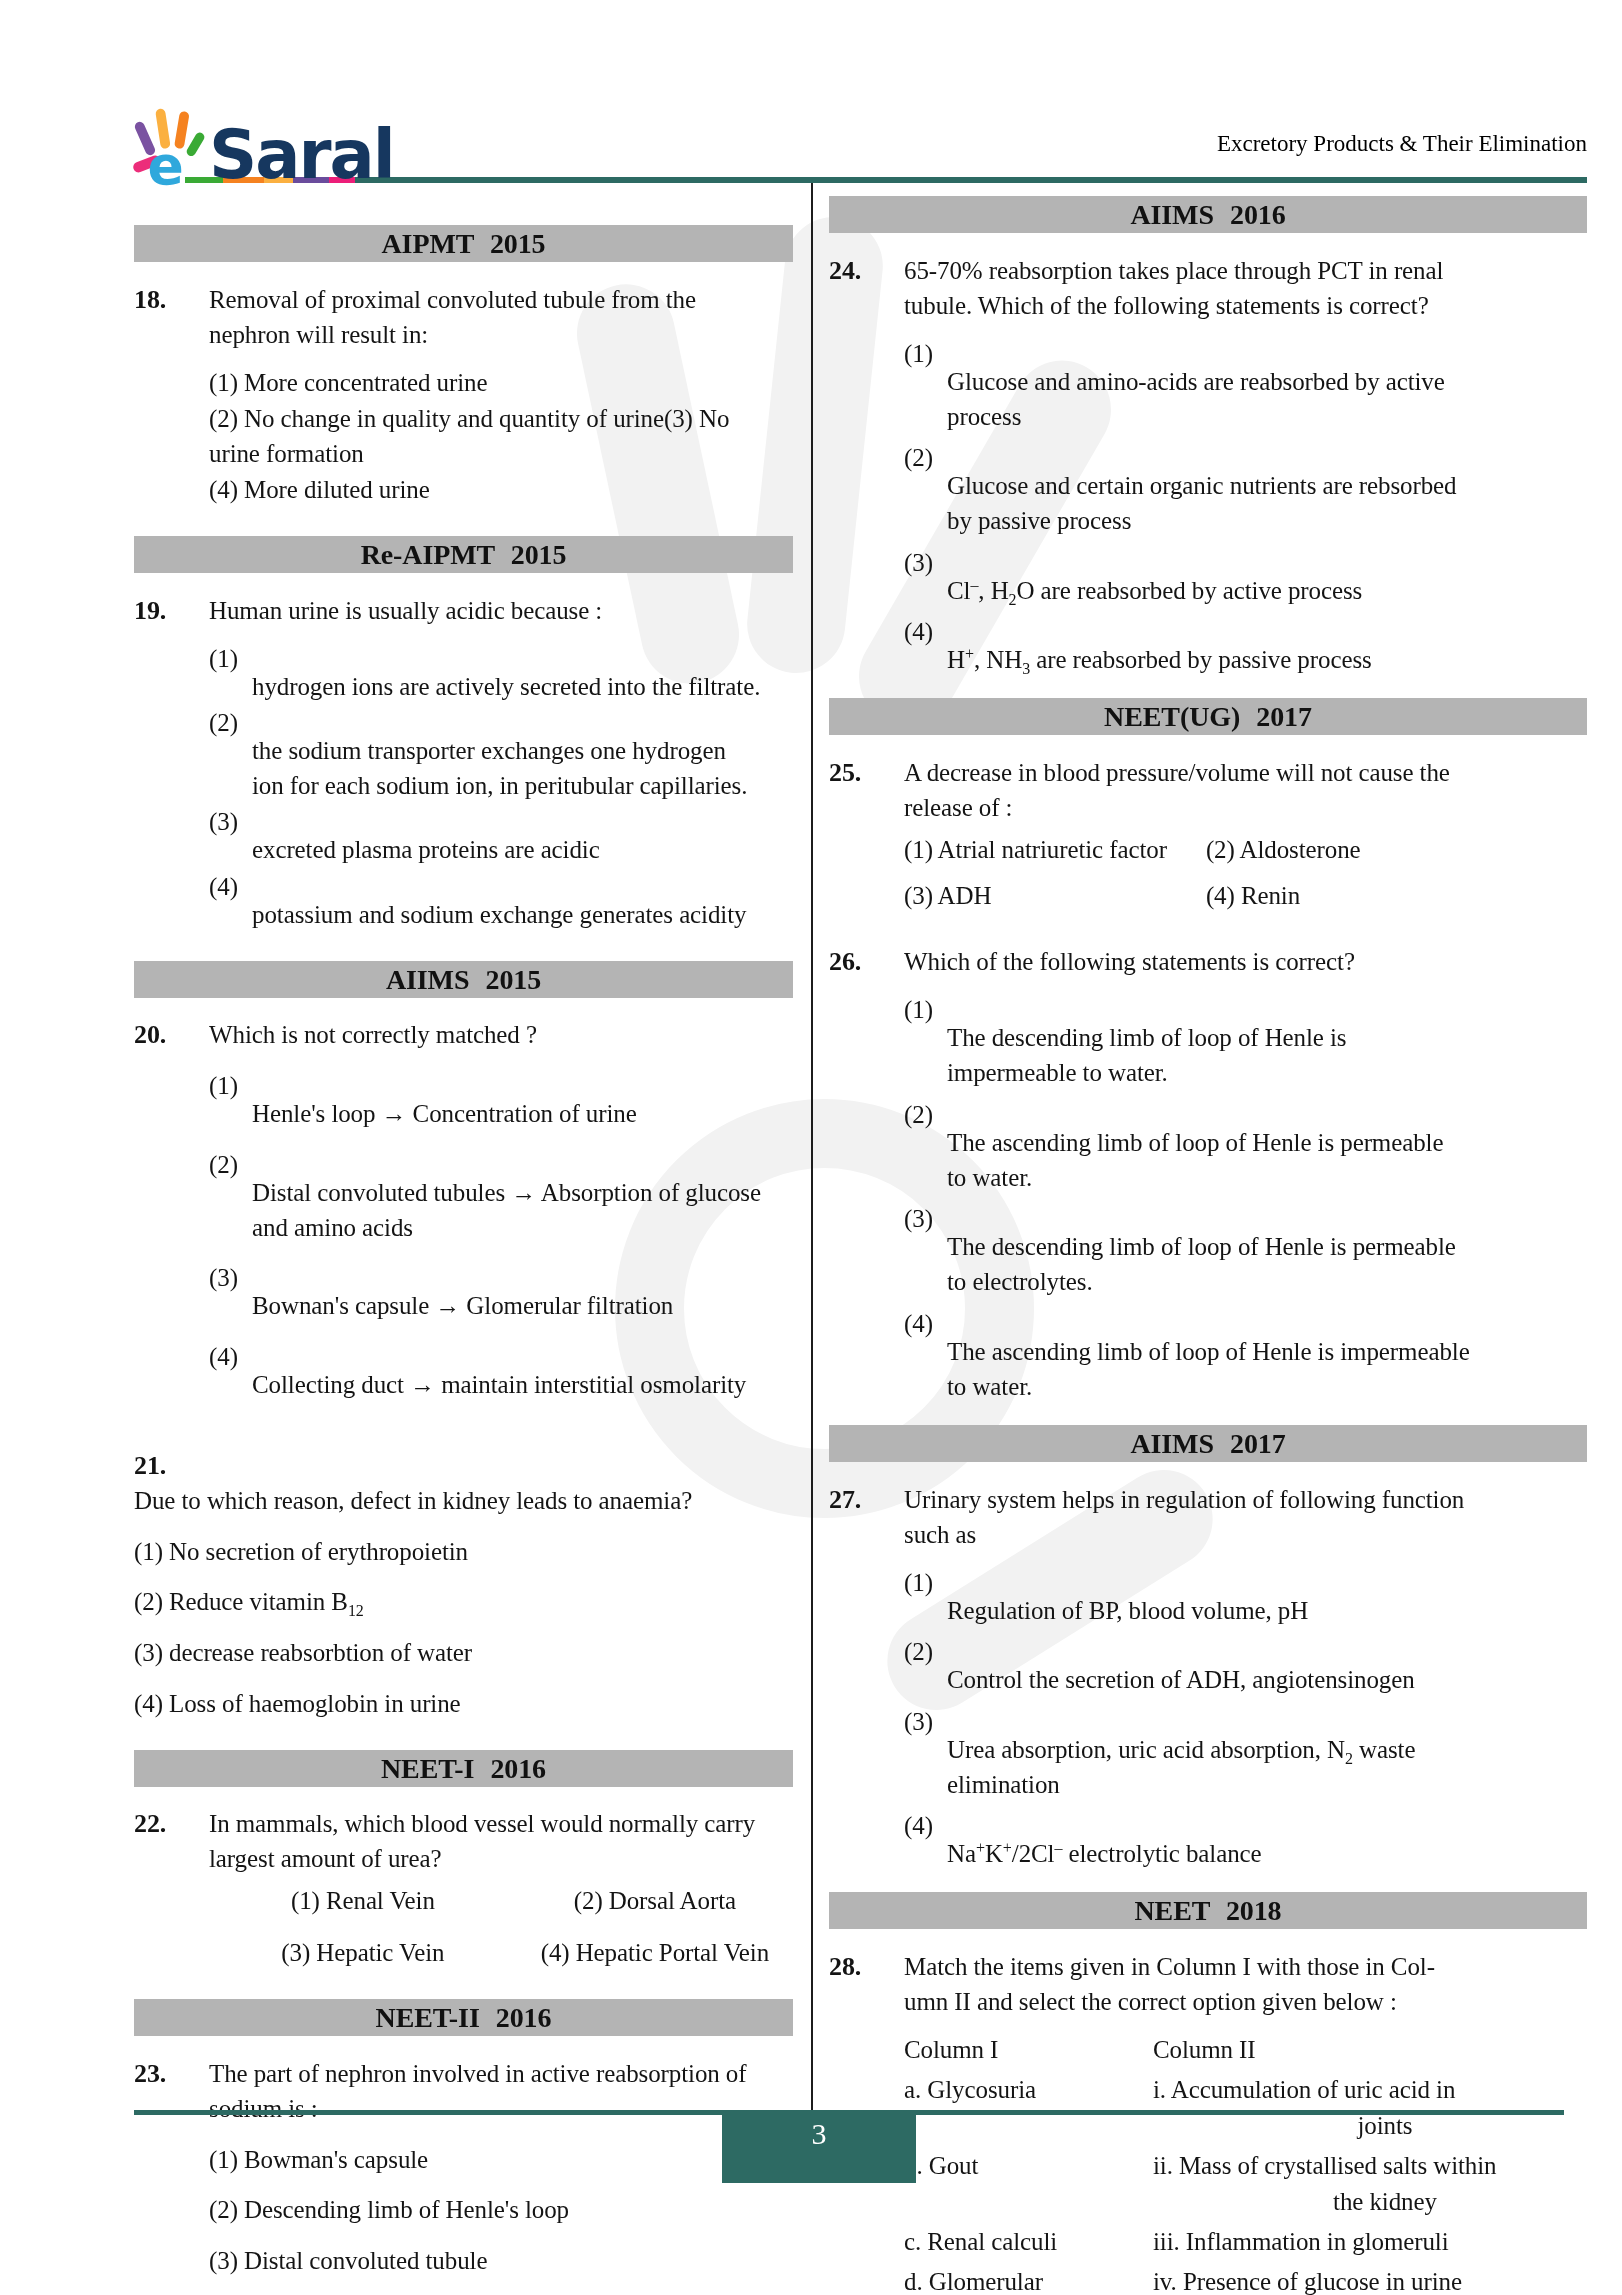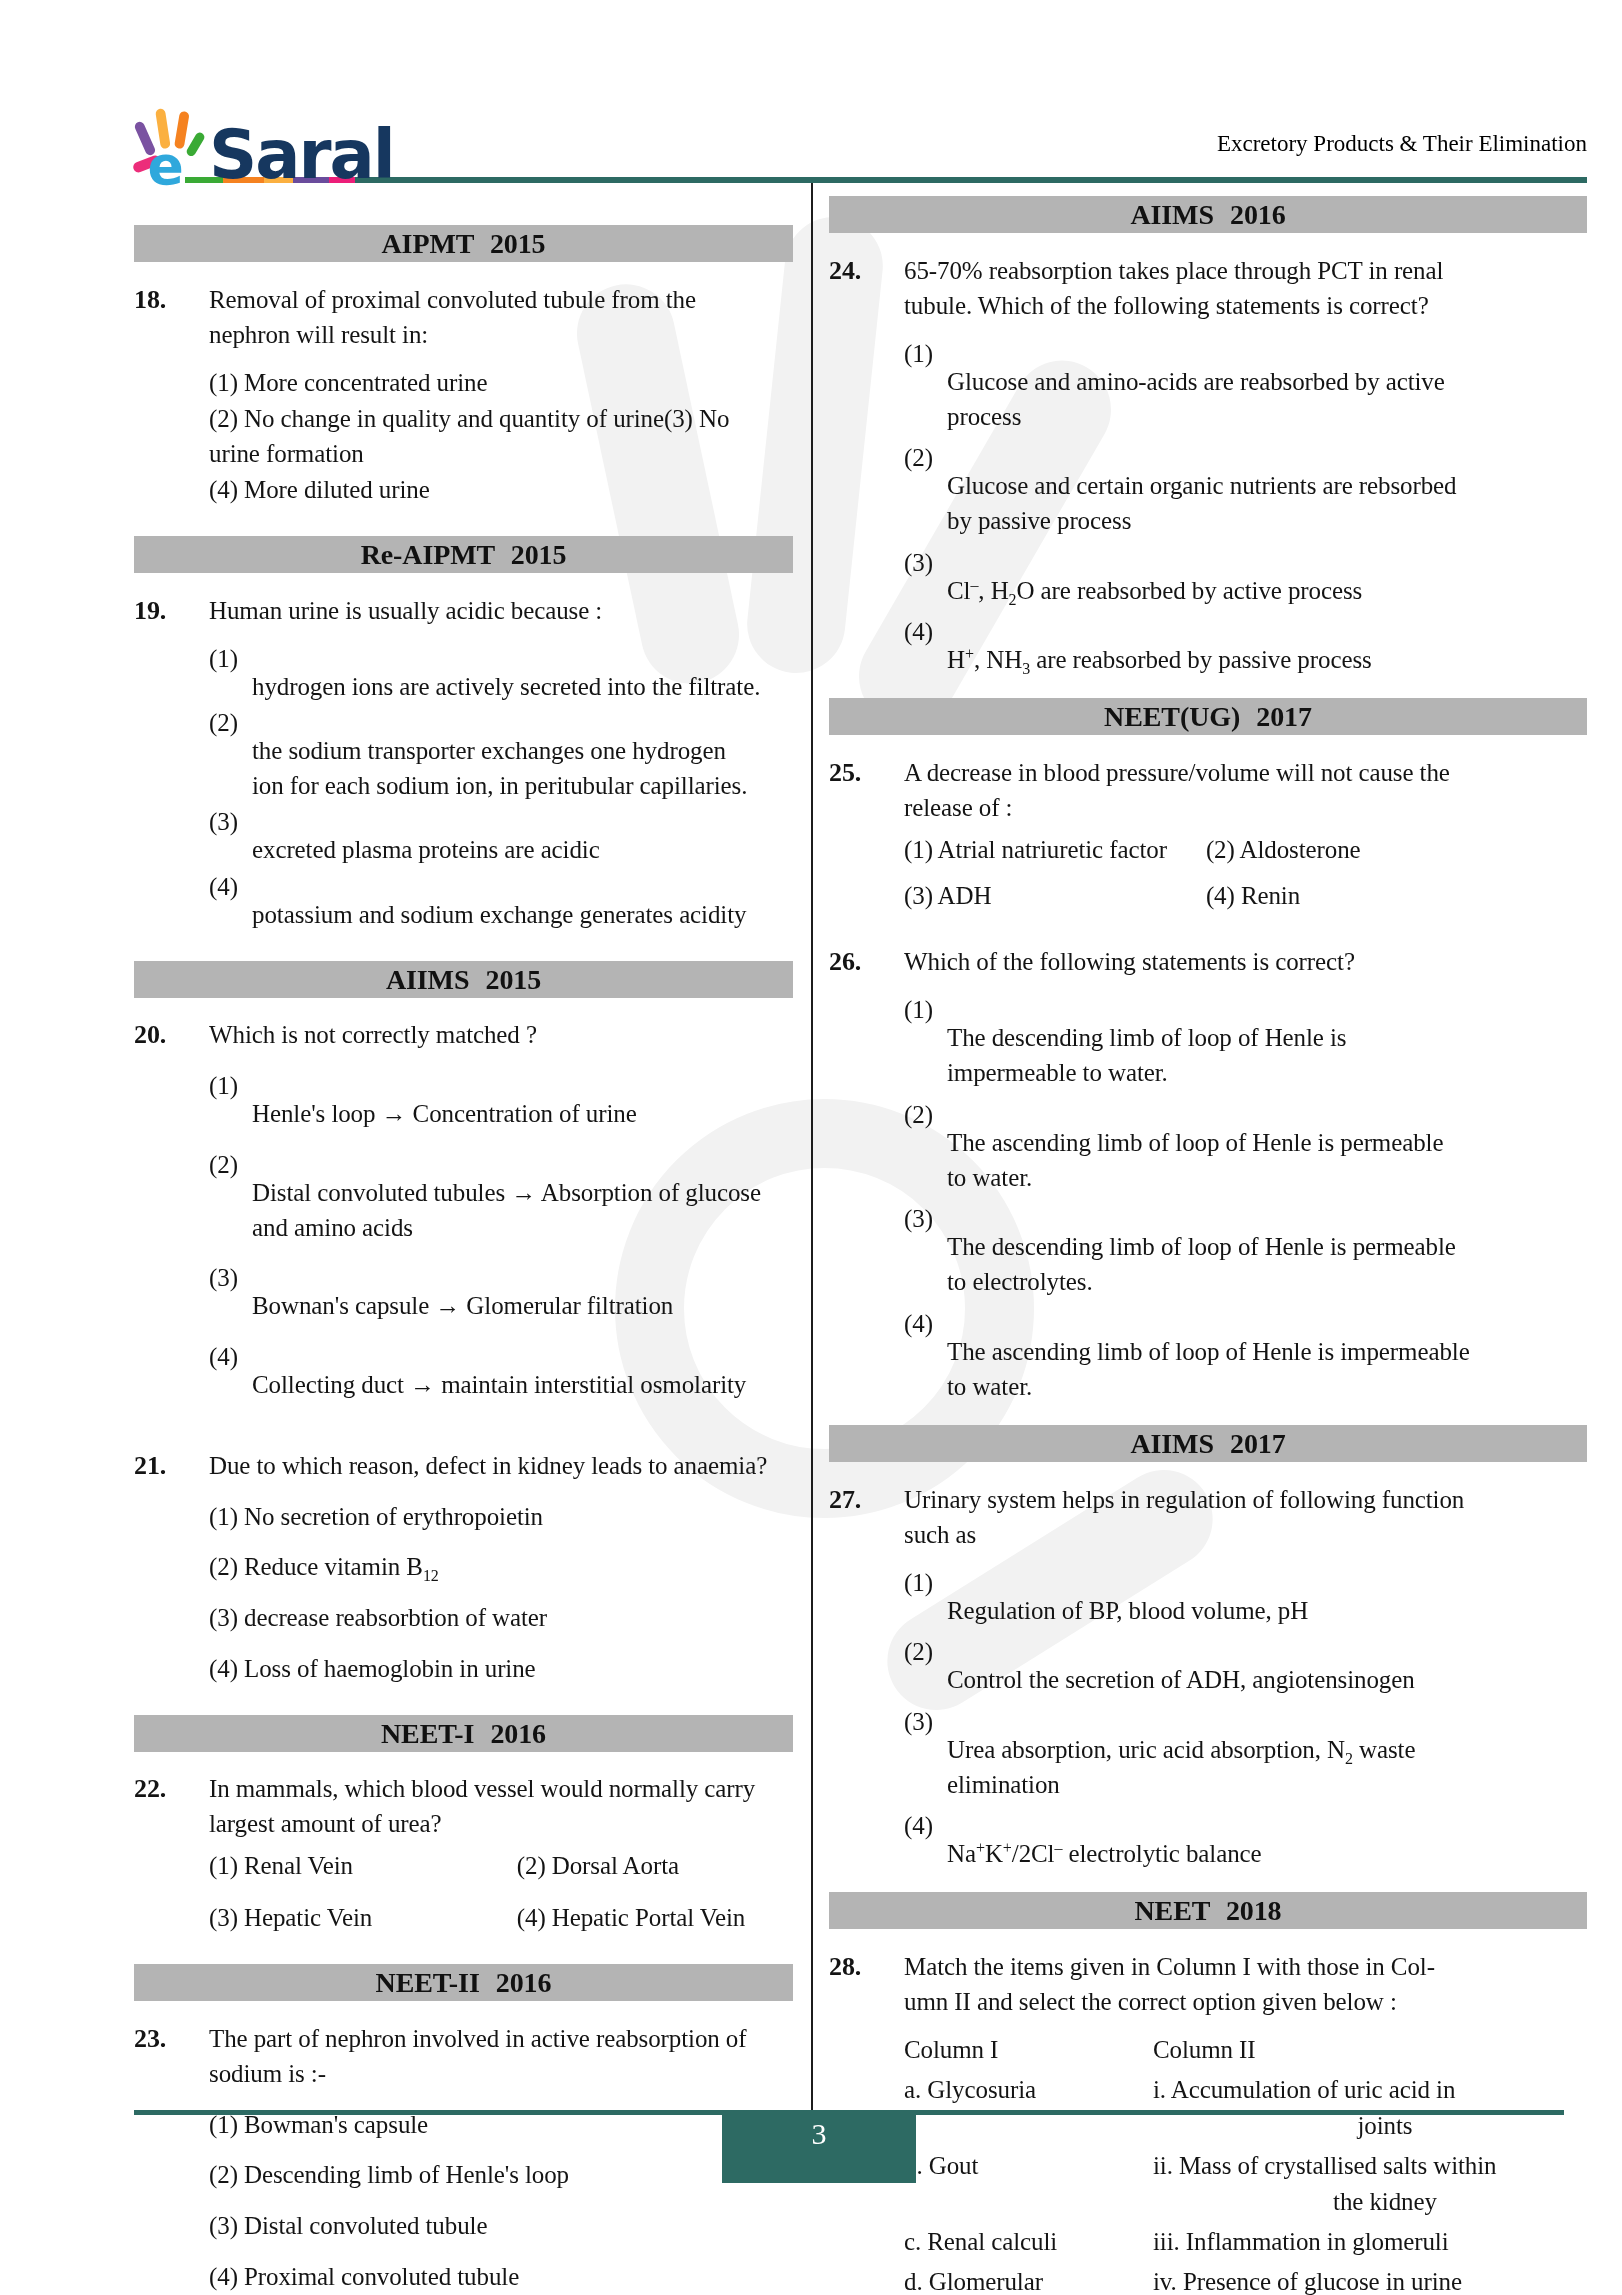--- a/index.html
+++ b/index.html
@@ -33,32 +33,32 @@
   #col-left{left:134px; width:659px;}
   #col-right{left:829px; width:758px;}
   .sec-bar{
     height:37px; line-height:37px; background:#b4b4b4; text-align:center;
     font-weight:bold; font-size:28px; color:#111; margin-top:21px; word-spacing:9.2px;
   }
   .col .sec-bar:first-child{margin-top:0;}
   #col-left .sec-bar{margin-top:29px;}
   .question{display:flex; margin-top:19.6px;}
   .question + .question{margin-top:31px;}
-  #col-left .question + .question{margin-top:46px;}
+  #col-left .question + .question{margin-top:46px;flex-direction:column;}
   .q-num{width:75px; flex-shrink:0; font-weight:bold; font-size:26px;}
   .q-body{flex:1; min-width:0;}
   .opts{margin-top:13px;}
   .opt{margin-top:6.5px;}
   .opt.tight{margin-top:1.3px;}
   #col-left .opt.loose{margin-top:15.7px;}
   .opt-hang{display:flex;}
   .opt-hang .opt-num{width:43px; flex-shrink:0;}
   .opt-hang .opt-text{flex:1; min-width:0;margin-top:28px;}
   .opt-grid{display:grid; row-gap:11.8px; margin-top:7px;}
-  #col-left .opt-grid{row-gap:17px;}
+  #col-left .opt-grid{row-gap:17px;text-align:center;}
   .opt-grid.grid-a{grid-template-columns:52.7% 47.3%;}
   .opt-grid.grid-b{grid-template-columns:44.2% 55.8%;}
   sub,sup{font-size:64%; line-height:0;}
   
   .match{margin-top:13px;}
   .match-row{display:flex; margin-top:5.2px;}
   .match-c1{width:249px; flex-shrink:0;}
   .match-c2{flex:1; min-width:0;}
   .match-c2 .cont{padding-left:30px; margin-top:1px;text-align:center;}
   

